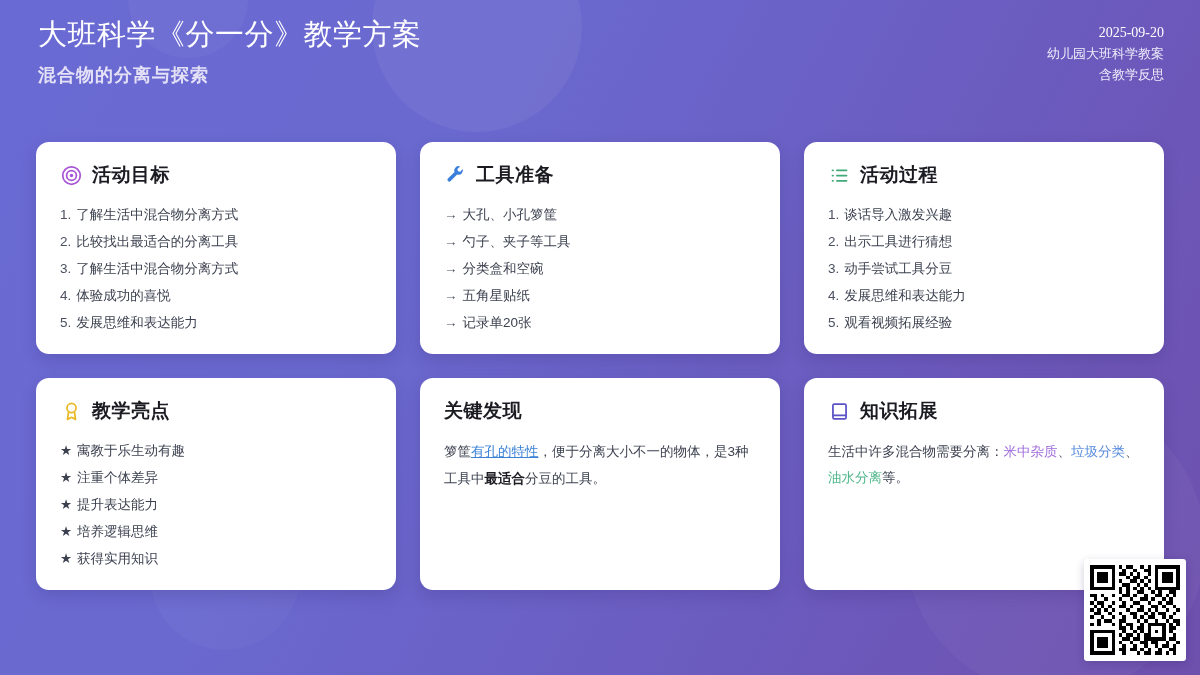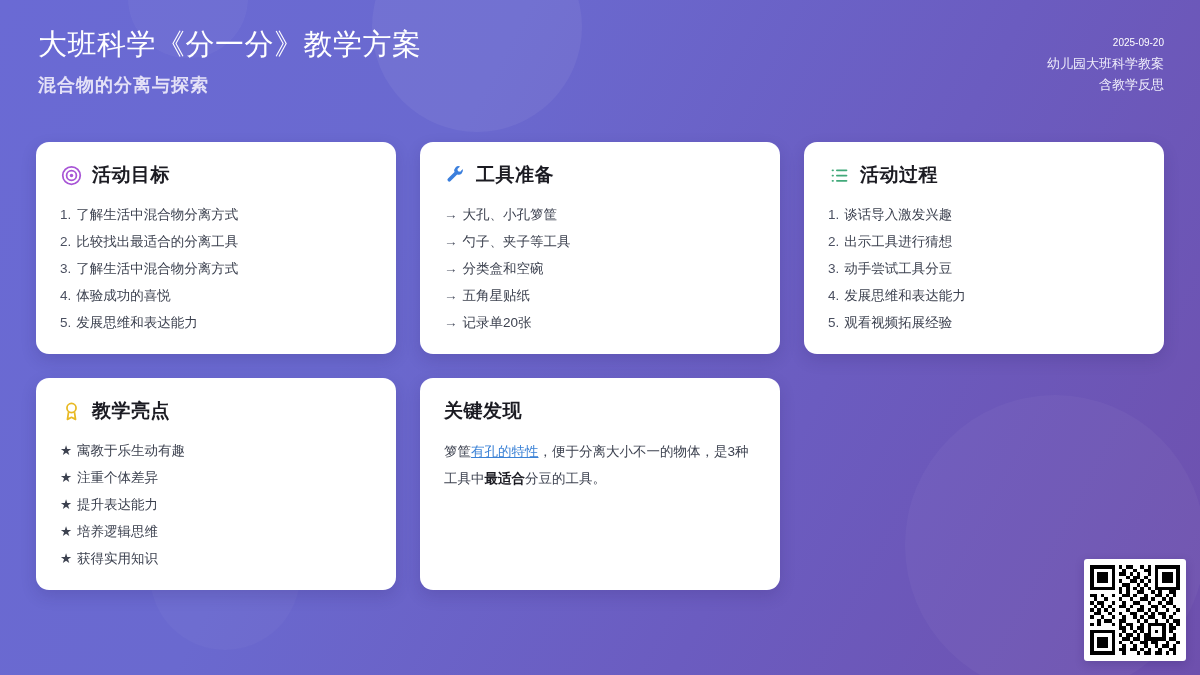--- a/index.html
+++ b/index.html
@@ -35,21 +35,21 @@
   .deco-b { width: 120px; height: 120px; left: 128px; top: -62px; background: rgba(255,255,255,0.04); }
   .deco-c { width: 300px; height: 300px; left: 905px; top: 395px; background: rgba(255,255,255,0.035); }
   .deco-d { width: 150px; height: 150px; left: 150px; top: 500px; background: rgba(255,255,255,0.028); }
 
   
   .header {
     position: absolute;
     left: 0; top: 0;
     width: 1200px;
     height: 128px;
-    padding: 26px 36px 0 36px;
+    padding: 16px 36px 0 36px;
     display: flex;
     justify-content: space-between;
     align-items: flex-start;
   }
 
   .title-block { padding-left: 2px; }
 
   .slide-title {
     color: #ffffff;
     font-size: 29px;
@@ -72,21 +72,21 @@
   .meta-block {
     text-align: right;
     padding-top: 6px;
   }
   .meta-line {
     color: #efedfb;
     font-size: 13px;
     line-height: 21px;
     white-space: nowrap;
   }
-  .meta-line.meta-date { font-size: 10px; color: #ffffff; }
+  .meta-line.meta-date { font-size: 14px; color: #ffffff; font-family: Liberation Serif, serif; }
 
   
   .grid {
     position: absolute;
     left: 36px;
     top: 142px;
     width: 1128px;
     display: grid;
     grid-template-columns: 360px 360px 360px;
     grid-template-rows: 212px 212px;
@@ -343,20 +343,32 @@
       </ul>
     </div>
 
     <div class="card card-plain">
       <div class="card-head">
         <span class="card-title">关键发现</span>
       </div>
       <p class="prose"><span>箩筐</span><span class="hl-link">有孔的特性</span><span>，便于分离大小不一的物体，是3种工具中</span><span class="hl-bold">最适合</span><span>分豆的工具。</span></p>
     </div>
 
+    <div class="card card-plain">
+      <div class="card-head">
+        <span class="card-icon">
+          <svg viewBox="0 0 24 24" width="21" height="21">
+            <rect x="4.5" y="3.5" width="15" height="17" rx="1.6" fill="none" stroke="#5a52c6" stroke-width="2"></rect>
+            <line x1="4.5" y1="16.4" x2="19.5" y2="16.4" stroke="#5a52c6" stroke-width="2"></line>
+          </svg>
+        </span>
+        <span class="card-title">知识拓展</span>
+      </div>
+      <p class="prose"><span>生活中许多混合物需要分离：</span><span class="kw-purple">米中杂质</span><span>、</span><span class="kw-blue">垃圾分类</span><span>、</span><span class="kw-green">油水分离</span><span>等。</span></p>
+    </div>
 
   </div>
 
   <div class="qr-panel">
     <svg viewBox="0 0 25 25" shape-rendering="crispEdges">
       <rect width="25" height="25" fill="#ffffff"></rect>
       <g fill="#000000">
 
         <rect x="0" y="0" width="7" height="1"></rect>
           <rect x="0" y="6" width="7" height="1"></rect>

